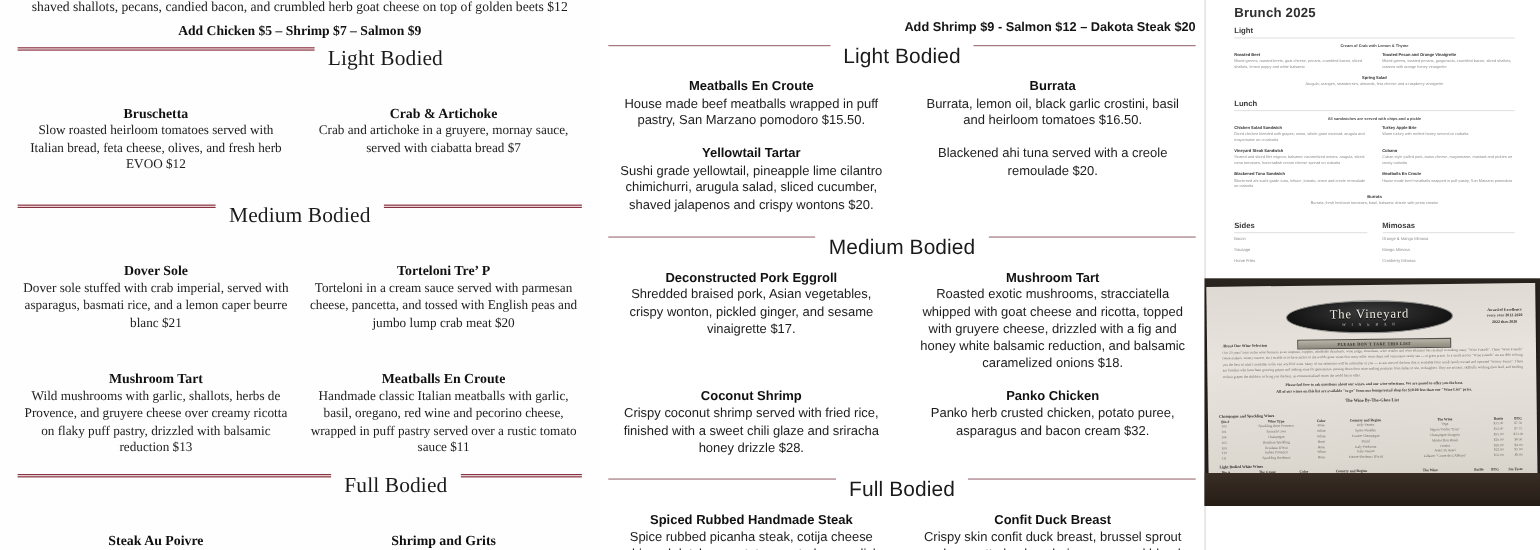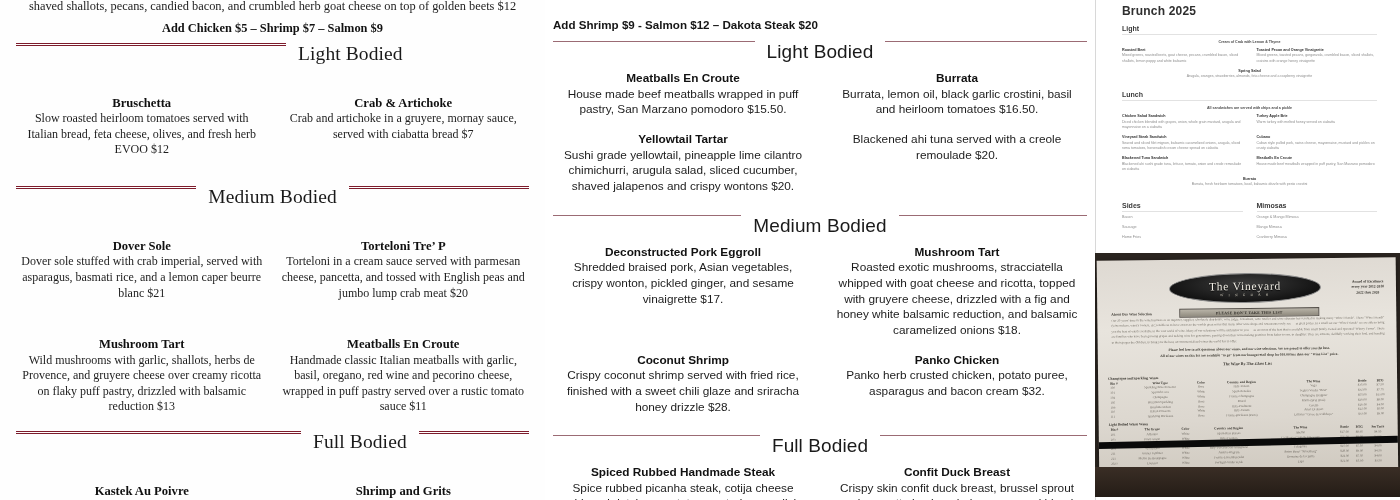--- a/index.html
+++ b/index.html
@@ -83,21 +83,21 @@
   
   .panel-mid {
     position: relative;
     width: 550px; height: 500px;
     background: #ffffff;
     padding: 0 8px;
     overflow: hidden;
     font-family: "Liberation Sans", "DejaVu Sans", sans-serif;
   }
   .panel-mid .addons {
-    text-align: left;
+    text-align: right;
     font-weight: bold;
     font-size: 11.6px;
     color: #151515;
     margin-top: 18px;
   }
   .panel-mid .sec-head { margin: 10px 0 4px 0; }
   .panel-mid .sec-head .rule {
     height: 1px;
     border: none;
     border-top: 1.2px solid #9b6b74;
@@ -164,21 +164,21 @@
   .doc .d-item .dd {
     font-size: 3.5px; color: #8d8d8d; line-height: 1.5;
   }
   .doc .d-item.ctr { text-align: center; grid-column: 1 / -1; }
   .doc .d-list .dn { font-size: 3.7px; font-weight: normal; color: #8d8d8d; }
 
   
   .photo {
     position: absolute;
     left: 1095px; top: 253px;
-    width: 305px; height: 244px;
+    width: 305px; height: 207px;
     background: #2b2520;
     overflow: hidden;
   }
   .photo .paper {
     position: absolute;
     left: 3px; top: 6px; width: 299px; height: 224px;
     background: linear-gradient(178deg,#ded9d2 0%,#e8e4dd 30%,#dcd7cf 70%,#cdc7bd 100%);
     transform: rotate(-0.7deg);
     box-shadow: 0 2px 6px rgba(0,0,0,.5);
   }
@@ -306,21 +306,21 @@
       </div>
     </div>
 
     <div class="sec-head">
       <div class="rule" style="flex:0 0 285px"></div>
       <div class="sec-title">Full Bodied</div>
       <div class="rule"></div>
     </div>
     <div class="l-grid">
       <div class="l-item">
-        <div class="nm">Kastek Au Poivre</div>
+        <div class="nm">Steak Au Poivre</div>
         <div class="ds">Pepper encrusted New York Strip Steak, served on a bed of pan-fried potatoes, and Broccolini $21</div>
       </div>
       <div class="l-item">
         <div class="nm">Shrimp and Grits</div>
         <div class="ds">Grilled shrimp served over cheddar Anson Mills grits with andouille sausage and a menage of fresh bell peppers in a rich shrimp broth $20</div>
       </div>
 
     </div>
 
   </div>

